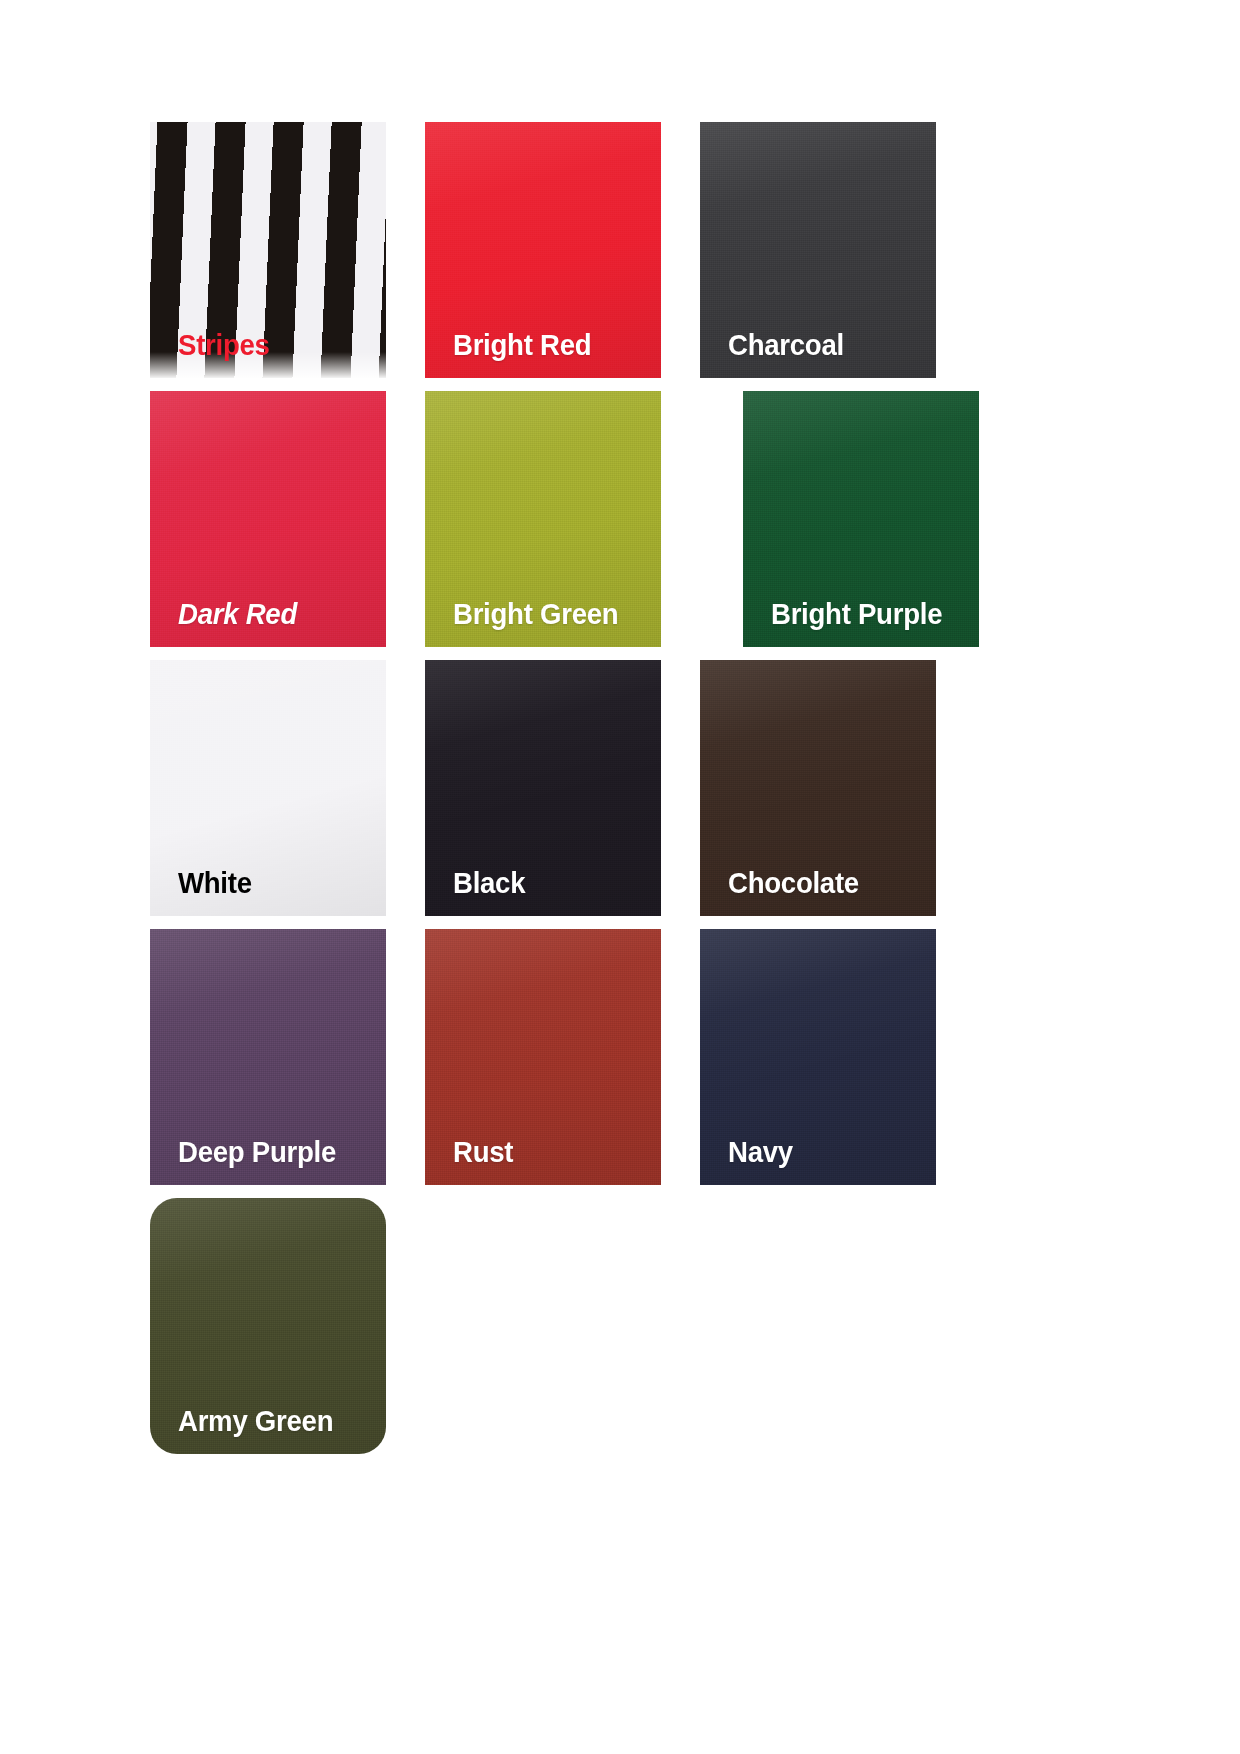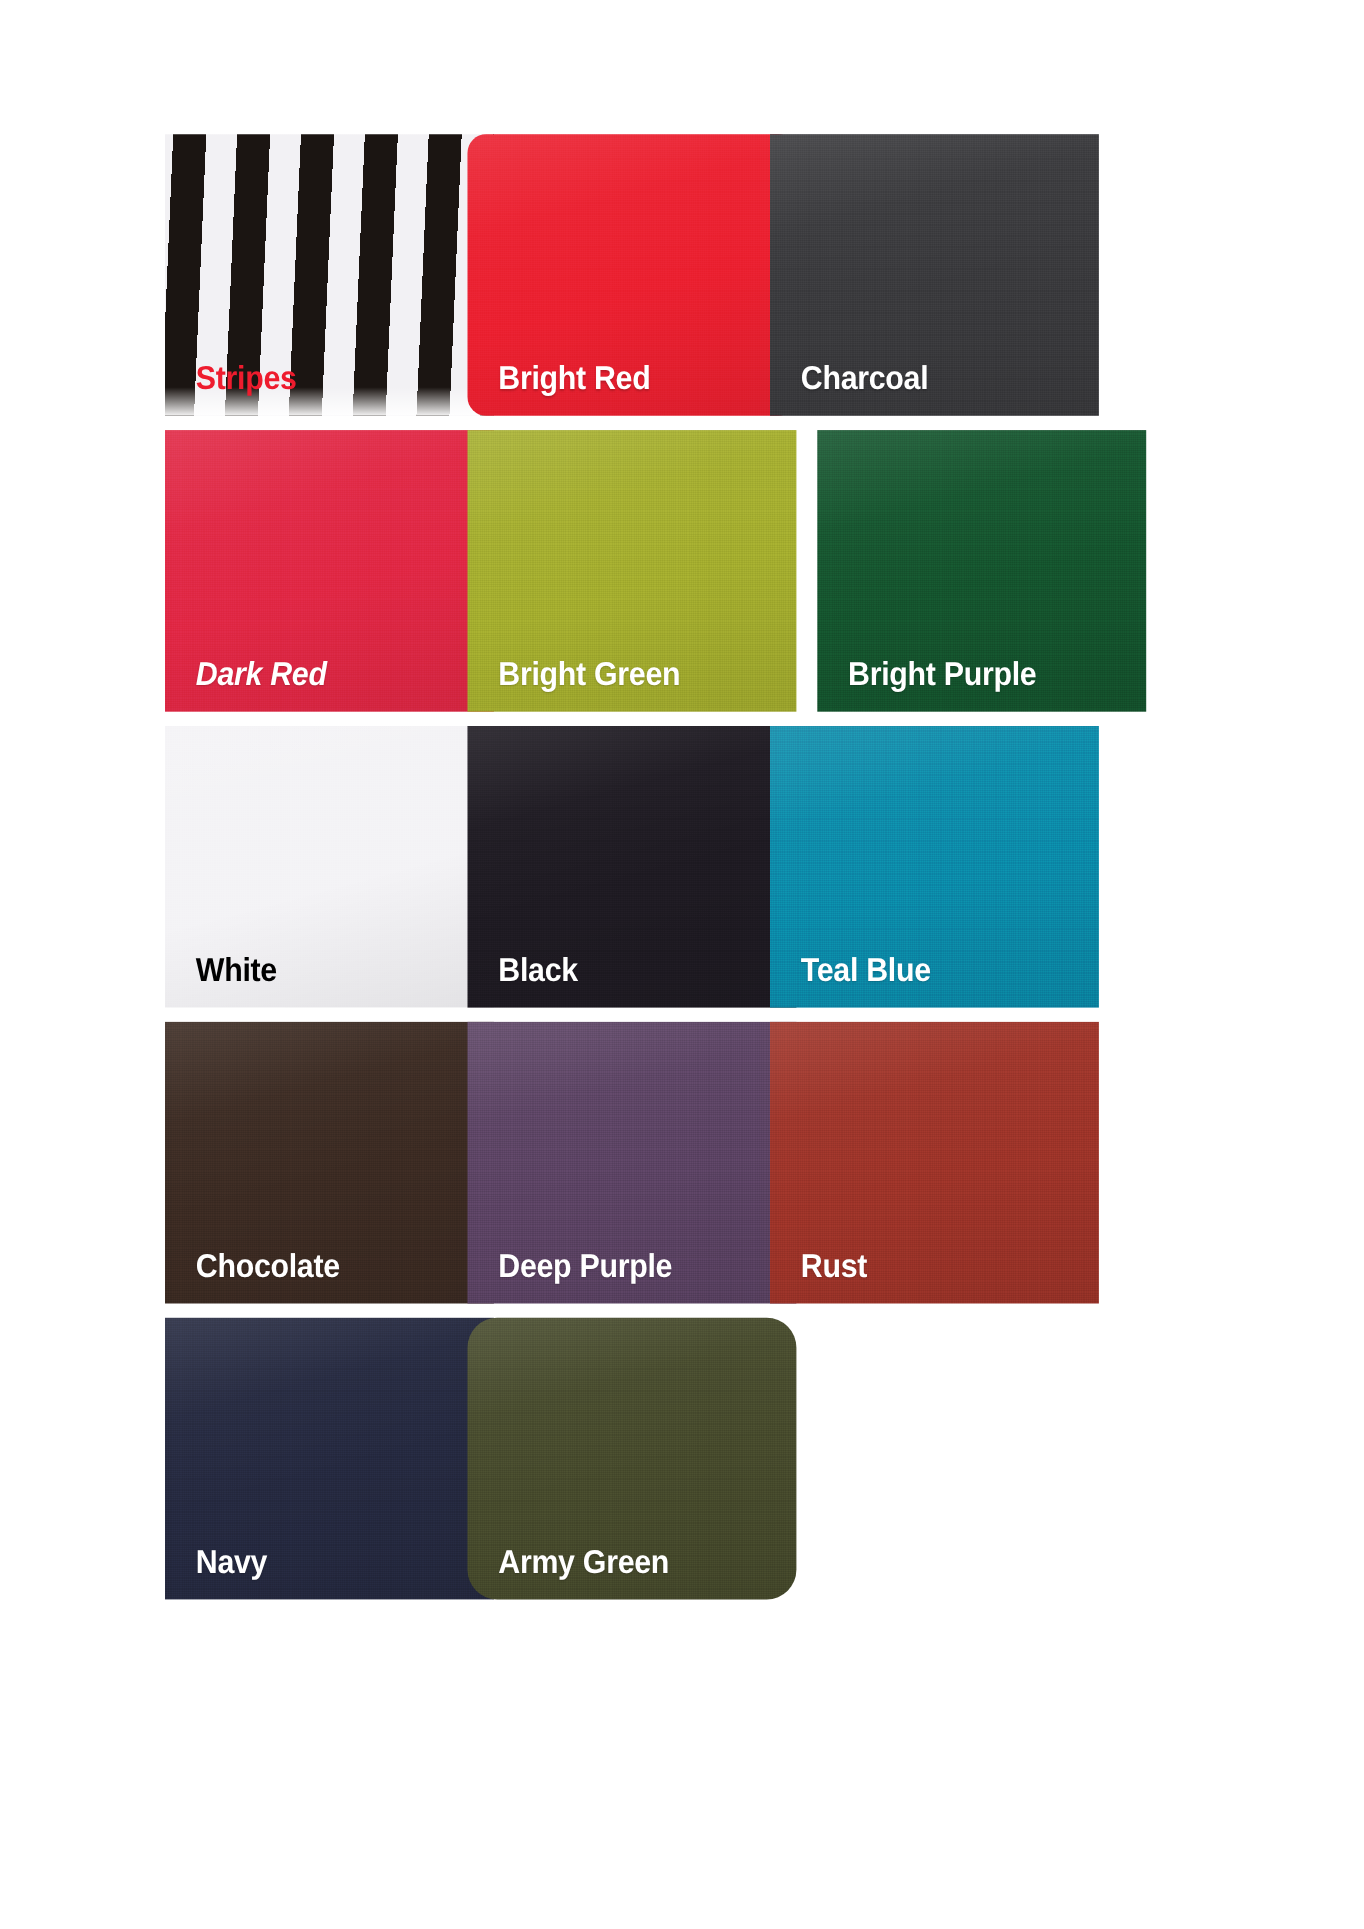--- a/index.html
+++ b/index.html
@@ -22,24 +22,23 @@
     width: 811px;
     display: grid;
     grid-template-columns: repeat(3, 256px);
     grid-template-rows: repeat(5, 256px);
     column-gap: 19px;
     row-gap: 13px;
   }
 
   .swatch {
     position: relative;
-    width: 272px;
+    width: 236px;
     height: 256px;
     overflow: hidden;
-    padding-left: 27px;
   }
 
   
   .swatch .weave {
     position: absolute;
     inset: 0;
     pointer-events: none;
     background-image:
       repeating-linear-gradient(0deg, rgba(255,255,255,0.055) 0px, rgba(255,255,255,0.055) 1px, rgba(0,0,0,0.045) 1px, rgba(0,0,0,0.045) 2px),
       repeating-linear-gradient(90deg, rgba(255,255,255,0.045) 0px, rgba(255,255,255,0.045) 1px, rgba(0,0,0,0.035) 1px, rgba(0,0,0,0.035) 2px);
@@ -108,21 +107,21 @@
 </style>
 </head>
 <body>
 
 <div id="swatch-board">
     <div class="swatch striped">
       <div class="stripe-fill" style="background: repeating-linear-gradient(96deg, rgb(27, 21, 18) 0px, rgb(27, 21, 18) 30px, rgb(242, 241, 244) 30px, rgb(242, 241, 244) 58px);"></div>
       <div class="stripe-shadow"></div>
       <div class="swatch-label red-text">Stripes</div>
     </div>
-    <div class="swatch" style="background-color: rgb(235, 32, 48); border-radius: 17px;">
+    <div class="swatch" style="background-color: rgb(235, 32, 48);">
       <div class="weave"></div>
       <div class="sheen"></div>
       <div class="swatch-label">Bright Red</div>
     </div>
     <div class="swatch" style="background-color: rgb(58, 58, 61);">
       <div class="weave"></div>
       <div class="sheen"></div>
       <div class="swatch-label">Charcoal</div>
     </div>
     <div class="swatch" style="background-color: rgb(224, 39, 68); font-style: italic;">
@@ -143,25 +142,20 @@
     <div class="swatch" style="background-color: rgb(244, 243, 246);">
       <div class="weave"></div>
       <div class="sheen"></div>
       <div class="swatch-label dark-text">White</div>
     </div>
     <div class="swatch" style="background-color: rgb(30, 26, 34); text-decoration: underline;">
       <div class="weave"></div>
       <div class="sheen"></div>
       <div class="swatch-label">Black</div>
     </div>
-    <div class="swatch" style="background-color: rgb(11, 138, 169);">
-      <div class="weave"></div>
-      <div class="sheen"></div>
-      <div class="swatch-label">Teal Blue</div>
-    </div>
     <div class="swatch" style="background-color: rgb(59, 42, 34);">
       <div class="weave"></div>
       <div class="sheen"></div>
       <div class="swatch-label">Chocolate</div>
     </div>
     <div class="swatch" style="background-color: rgb(90, 66, 98);">
       <div class="weave"></div>
       <div class="sheen"></div>
       <div class="swatch-label">Deep Purple</div>
     </div>

